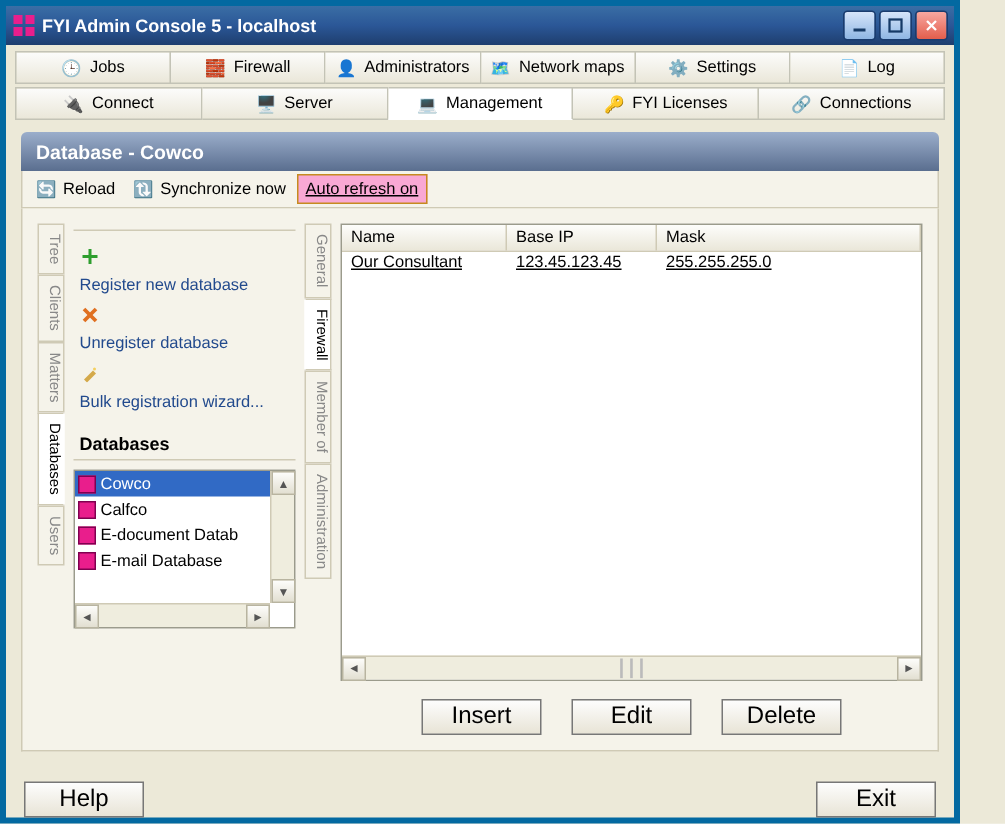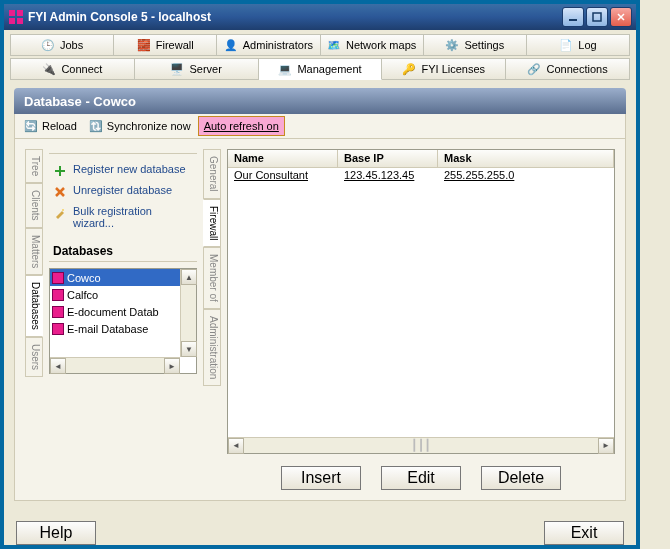--- a/index.html
+++ b/index.html
@@ -22,33 +22,33 @@
   .sub-btn { height: 20px; display: flex; align-items: center; gap: 4px; padding: 0 5px; cursor: default; }
   .sub-btn.auto { background: #f9a8d4; border: 1px solid #c68a1f; text-decoration: underline; }
   .main-area { flex: 1; background: #f5f3ea; border: 1px solid #cfcab5; border-top: none; padding: 10px; display: flex; gap: 6px; position: relative; }
   .vtabs { width: 18px; display: flex; flex-direction: column; gap: 0; }
   .vtab { flex: 0 0 auto; writing-mode: vertical-rl; text-orientation: mixed; padding: 6px 1px; border: 1px solid #cfcab5; background: #f5f3ea; color: #888; font-size: 10px; text-align: center; cursor: default; }
   .vtab.active { background: #fff; color: #000; border-right-color: #fff; }
   .vtabs.right .vtab.active { border-left-color: #fff; border-right: 1px solid #cfcab5; }
   .left-panel { width: 148px; display: flex; flex-direction: column; gap: 12px; padding-top: 4px; }
   .group-title { font-size: 12px; font-weight: bold; margin: 0 0 3px 4px; }
   .group-hr { height: 1px; background: #cfcab5; margin: 0 0 6px 0; }
-  .task-item { display: flex; align-items: flex-start; gap: 6px; padding: 3px 2px 3px 4px; color: #224a8d; cursor: default; }
+  .task-item { display: flex; align-items: flex-start; gap: 6px; padding: 3px 2px 3px 4px; color: #224a8d; cursor: default; flex-direction: column; }
   .task-icon { width: 14px; height: 14px; flex: none; display: inline-flex; align-items: center; justify-content: center; margin-top: 1px; }
   .db-list { height: 106px; border: 1px solid #9b9b8c; background: #fff; display: flex; flex-direction: column; position: relative; }
   .db-items { flex: 1; overflow: hidden; }
   .db-row { display: flex; align-items: center; height: 17px; padding: 0 2px; gap: 3px; }
   .db-row.selected { background: #316ac5; color: #fff; }
   .db-swatch { width: 12px; height: 12px; background: #e91e8c; border: 1px solid #800050; flex: none; }
   .db-vscroll { width: 16px; background: #efedde; border-left: 1px solid #cfcab5; display: flex; flex-direction: column; position: absolute; right: 0; top: 0; bottom: 16px; }
   .db-hscroll { height: 16px; background: #efedde; border-top: 1px solid #cfcab5; display: flex; position: absolute; left: 0; right: 16px; bottom: 0; }
   .sbtn { width: 16px; height: 16px; background: linear-gradient(to bottom,#fdfdfb,#e2dfd1); border: 1px solid #b8b4a0; display: flex; align-items: center; justify-content: center; font-size: 8px; color: #555; }
   .right-panel { flex: 1; display: flex; flex-direction: column; }
   .grid { flex: 1; border: 1px solid #9b9b8c; background: #fff; display: flex; flex-direction: column; position: relative; }
-  .grid-head { display: flex; height: 18px; background: linear-gradient(to bottom,#fdfdfb,#eae7d9); border-bottom: 1px solid #cfcab5; font-weight: bold; }
+  .grid-head { display: flex; height: 18px; background: linear-gradient(to bottom,#fdfdfb,#eae7d9); border-bottom: 1px solid #cfcab5; }
   .gh { border-right: 1px solid #cfcab5; padding: 2px 6px; font-size: 11px; }
   .gh.c1 { width: 110px; }
   .gh.c2 { width: 100px; }
   .gh.c3 { flex: 1; }
   .grid-body { flex: 1; overflow: hidden; }
   .grow { display: flex; height: 17px; }
   .gc { padding: 1px 6px; font-size: 11px; text-decoration: underline; }
   .gc.c1 { width: 110px; }
   .gc.c2 { width: 100px; }
   .gc.c3 { flex: 1; }

